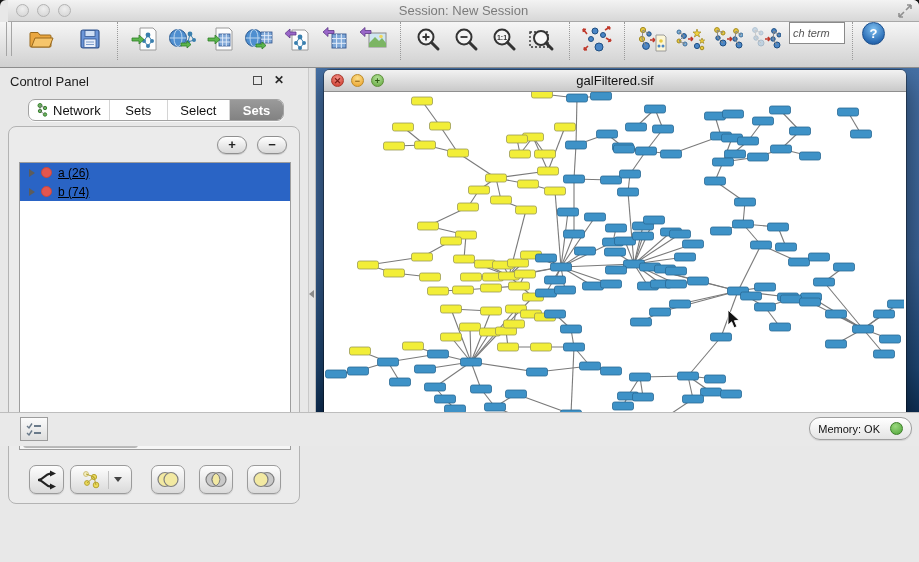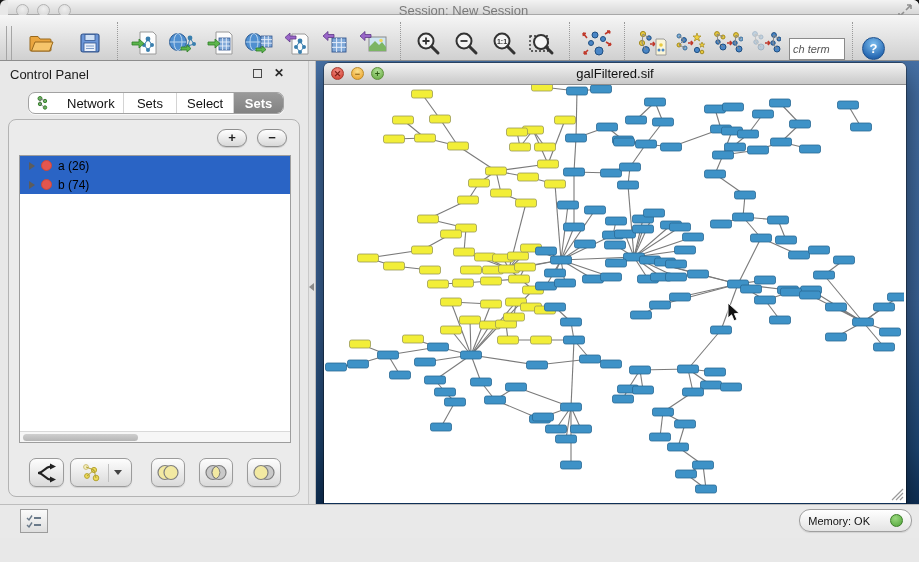--- a/index.html
+++ b/index.html
@@ -1,51 +1,51 @@
 <!DOCTYPE html>
 <html><head>
 <meta charset="utf-8">
 <style>
   html,body{margin:0;padding:0;background:#161616;}
   *{box-sizing:border-box;font-family:"Liberation Sans",sans-serif;}
   .app{position:relative;width:919px;height:562px;background:#e8e8e8;border-radius:6px 6px 0 0;overflow:hidden;}
 
   
-  .titlebar{position:relative;height:15px;background:linear-gradient(180deg,#f3f3f3,#d7d7d7);border-bottom:1px solid #a8a8a8;margin-left:8px;}
+  .titlebar{position:relative;height:22px;background:linear-gradient(180deg,#f3f3f3,#d7d7d7);border-bottom:1px solid #a8a8a8;margin-left:8px;}
   .tl-dots{position:absolute;left:8px;top:4px;display:flex;gap:8px;}
   .tl-dot{width:13px;height:13px;border-radius:50%;border:1px solid #b2b2b2;background:radial-gradient(circle at 50% 35%,#efefef,#d2d2d2);}
   .app-title{position:absolute;left:0;right:0;top:3px;text-align:center;font-size:13px;color:#7b7b7b;}
   .fs-icon{position:absolute;right:6px;top:3px;width:16px;height:16px;}
 
   
-  .toolbar{position:relative;height:46px;background:linear-gradient(180deg,#f6f6f6,#d0d0d0);border-bottom:1px solid #8d8d8d;display:flex;align-items:flex-end;padding:0 4px;}
+  .toolbar{position:relative;height:46px;background:linear-gradient(180deg,#f6f6f6,#d0d0d0);border-bottom:1px solid #8d8d8d;display:flex;align-items:flex-start;padding:0 4px;}
   .tb-handle{width:6px;height:34px;border-left:1px solid #a5a5a5;border-right:1px solid #a5a5a5;margin:0 10px 0 2px;}
   .tb-sep{width:1px;height:38px;border-left:1px dotted #9a9a9a;margin:0 8px;}
   .tb-btn{width:32px;height:34px;display:flex;align-items:center;justify-content:center;flex:0 0 auto;margin:0 3px;}
   .tb-btn svg{display:block;}
   .search-box{width:56px;height:22px;border:1px solid #8a8a8a;background:#fff;font-size:11px;font-style:italic;color:#555;display:flex;align-items:center;padding:0 3px;overflow:hidden;white-space:nowrap;margin:0 4px;}
   .help-btn{width:23px;height:23px;border-radius:50%;background:radial-gradient(circle at 50% 30%,#7fc0f0,#2a6cb5 70%,#1c4f8d);border:1px solid #1d5globe;border:1px solid #1d508d;color:#fff;font-weight:bold;font-size:13px;display:flex;align-items:center;justify-content:center;margin-left:6px;}
 
   
-  .main{position:relative;display:flex;height:443px;}
+  .main{position:relative;display:flex;height:344px;}
 
   
   .left-panel{position:relative;width:308px;background:#e8e8e8;flex:0 0 auto;}
   .cp-header{position:relative;height:28px;}
   .cp-title{position:absolute;left:10px;top:6px;font-size:13px;color:#1c1c1c;}
   .cp-float{position:absolute;right:46px;top:8px;width:9px;height:9px;border:1.5px solid #4a4a4a;}
   .cp-close{position:absolute;right:24px;top:5px;font-size:12px;font-weight:bold;color:#2a2a2a;}
   .tabbar{position:absolute;left:28px;top:31px;width:256px;height:22px;background:#fff;border:1px solid #a2a2a2;border-radius:7px;display:flex;overflow:hidden;box-shadow:0 1px 0 rgba(255,255,255,.7);}
-  .tab{display:flex;align-items:center;justify-content:center;font-size:13px;color:#111;gap:19px;border-right:1px solid #d4d4d4;padding:0 8px;}
+  .tab{display:flex;align-items:center;justify-content:center;font-size:13px;color:#111;gap:5px;border-right:1px solid #d4d4d4;padding:0 8px;}
   .tab:last-child{border-right:none;}
   .tab.active{background:linear-gradient(180deg,#9a9a9a,#828282);color:#fff;border-right:none;font-weight:bold;}
   .cp-box{position:absolute;left:8px;top:58px;width:292px;height:378px;background:#ebebeb;border:1px solid #b3b3b3;border-radius:8px;}
   .pm-row{position:absolute;top:9px;right:12px;display:flex;gap:10px;}
   .pm-btn{width:30px;height:18px;border:1px solid #8f8f8f;border-radius:9px;background:linear-gradient(180deg,#ffffff,#d8d8d8);font-size:13px;font-weight:bold;color:#222;line-height:15px;text-align:center;box-shadow:0 1px 1px rgba(0,0,0,.15);}
-  .set-list{position:absolute;left:10px;top:35px;width:272px;height:288px;background:#fff;border:1px solid #9d9d9d;overflow:hidden;}
+  .set-list{position:absolute;left:10px;top:35px;width:272px;height:288px;background:#fff;border:1px solid #9d9d9d;overflow:hidden;text-decoration:underline;}
   .set-row{position:relative;height:19px;display:flex;align-items:center;}
   .set-row.selected{background:#2a64c5;}
   .row-caret{width:0;height:0;border-left:6px solid #5c5c5c;border-top:4px solid transparent;border-bottom:4px solid transparent;margin:0 6px 0 9px;}
   .row-dot{width:11px;height:11px;border-radius:50%;background:#e4564e;border:1px solid #c74840;margin-right:6px;}
   .row-label{font-size:12px;color:#000;}
   .hscroll{position:absolute;left:0;right:0;bottom:0;height:11px;background:#f6f6f6;border-top:1px solid #d9d9d9;}
   .hthumb{position:absolute;left:3px;top:2px;width:115px;height:7px;border-radius:4px;background:linear-gradient(180deg,#cfcfcf,#b5b5b5);}
   .cp-actions{position:absolute;left:0;bottom:8px;width:100%;height:30px;}
   .act-btn{position:absolute;height:29px;border:1px solid #9b9b9b;border-radius:7px;background:linear-gradient(180deg,#fdfdfd,#dadada);display:flex;align-items:center;justify-content:center;box-shadow:0 1px 1px rgba(0,0,0,.12);}
 
@@ -62,21 +62,21 @@
   .nw-close{background:radial-gradient(circle at 50% 30%,#f49189,#d44a3c 75%);border:1px solid #a83a2e;color:#7c1d15;}
   .nw-min{background:radial-gradient(circle at 50% 30%,#fbe08c,#eead3d 75%);border:1px solid #bb8a28;color:#8a5d10;}
   .nw-zoom{background:radial-gradient(circle at 50% 30%,#b5e39a,#74b352 75%);border:1px solid #5d8f3a;color:#2c5a12;}
   .nw-title{position:absolute;left:0;right:0;top:3px;text-align:center;font-size:13px;color:#111;}
   .nw-canvas{position:relative;width:100%;height:418px;background:#fff;overflow:hidden;}
   .grip{position:absolute;right:2px;bottom:2px;}
 
   
   .statusbar{position:relative;height:34px;background:#e9e9e9;border-top:1px solid #bdbdbd;}
   .task-btn{position:absolute;left:20px;top:4px;width:28px;height:24px;border:1px solid #9c9c9c;background:linear-gradient(180deg,#fbfbfb,#dedede);display:flex;align-items:center;justify-content:center;}
-  .mem-btn{position:absolute;right:7px;top:4px;height:23px;border:1px solid #9f9f9f;border-radius:11px;background:linear-gradient(180deg,#ffffff,#e4e4e4);display:flex;align-items:center;padding:0 8px;gap:20px;box-shadow:0 1px 1px rgba(0,0,0,.1);}
+  .mem-btn{position:absolute;right:7px;top:4px;height:23px;border:1px solid #9f9f9f;border-radius:11px;background:linear-gradient(180deg,#ffffff,#e4e4e4);display:flex;align-items:center;padding:0 8px;gap:10px;box-shadow:0 1px 1px rgba(0,0,0,.1);}
   .mem-label{font-size:11px;color:#111;}
   .mem-dot{width:13px;height:13px;border-radius:50%;background:radial-gradient(circle at 40% 30%,#9ad87e,#4ea437);border:1px solid #3c7d28;}
 </style>
 </head>
 <body>
 
 <div class="app">
 
   <div class="titlebar">
     <div class="tl-dots">

